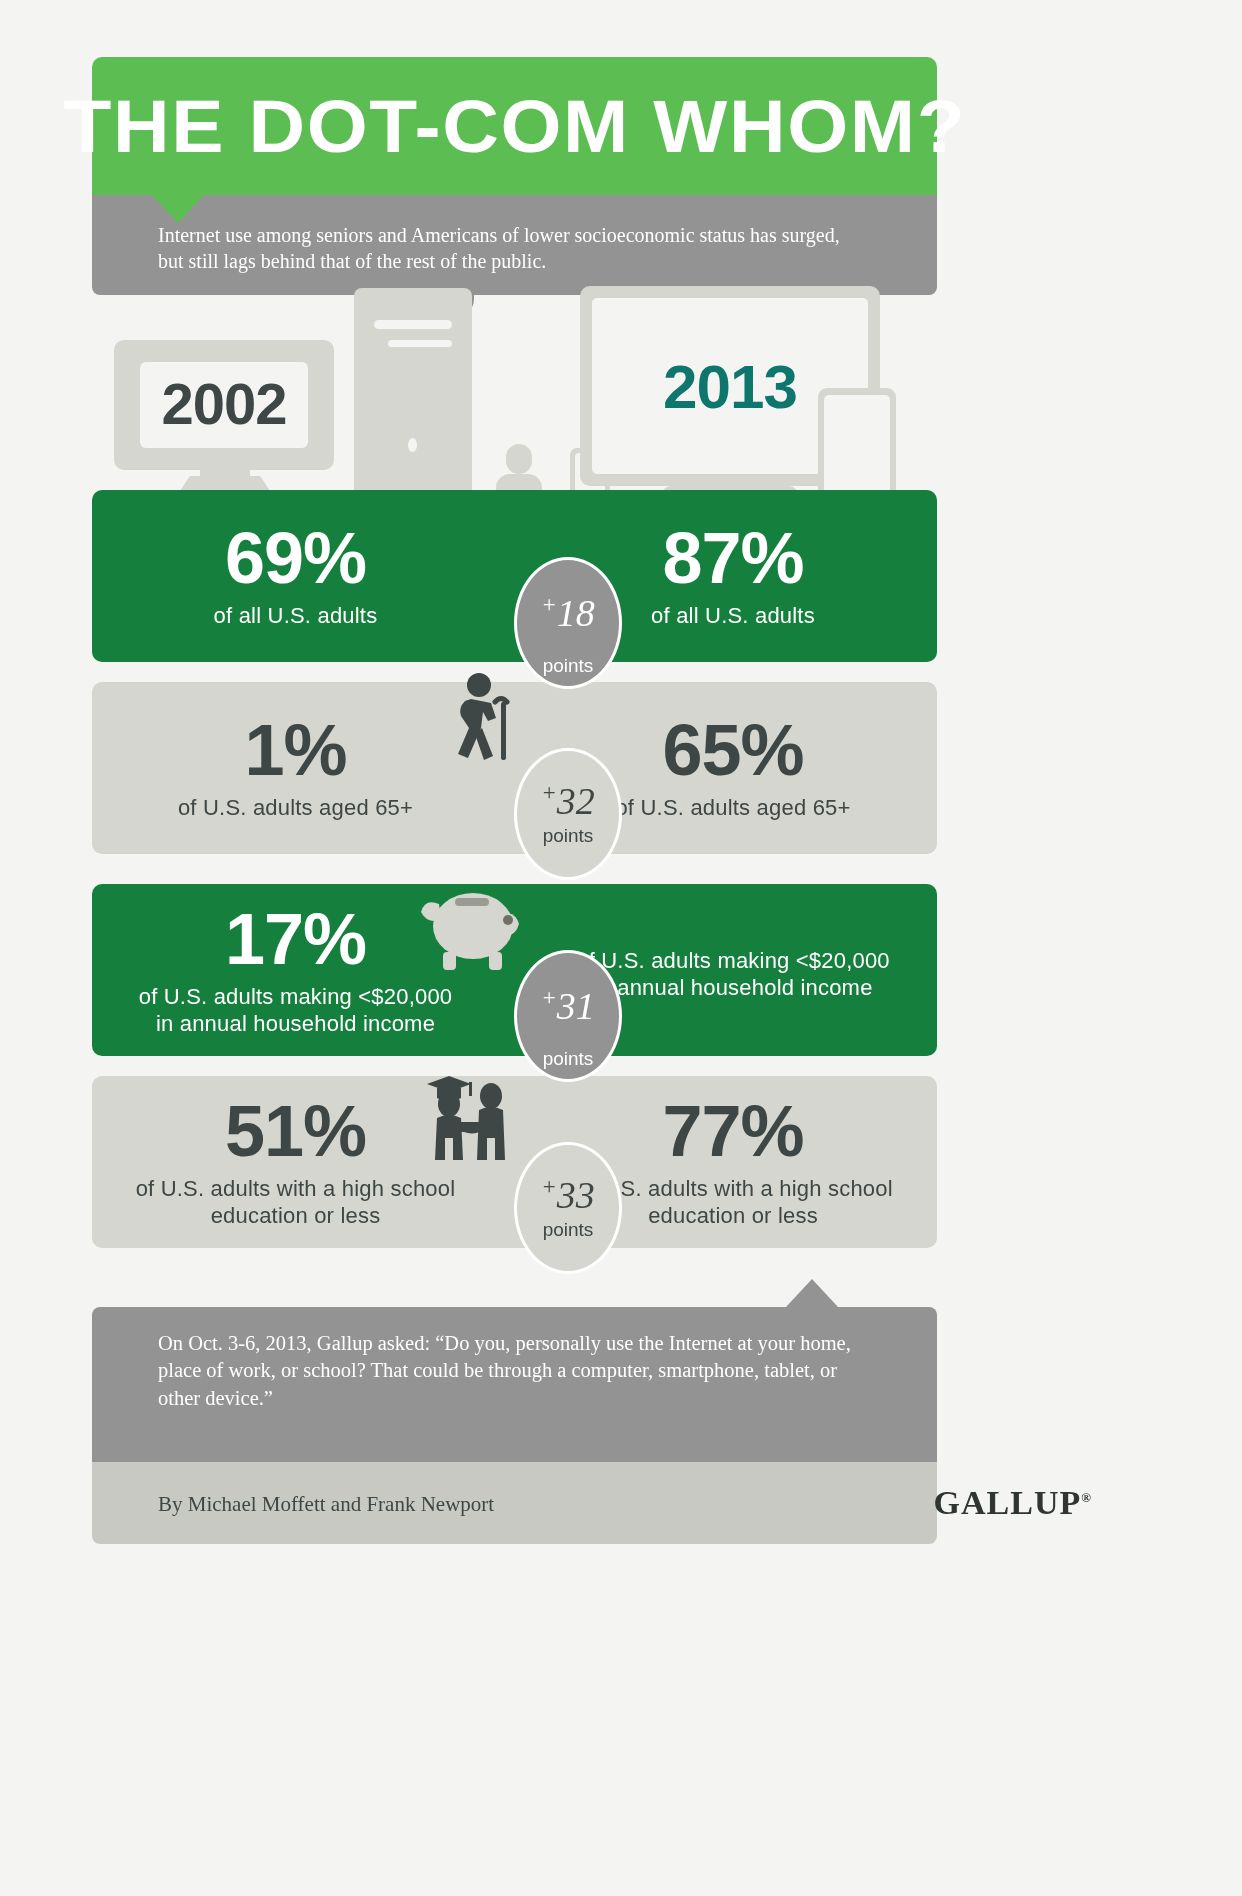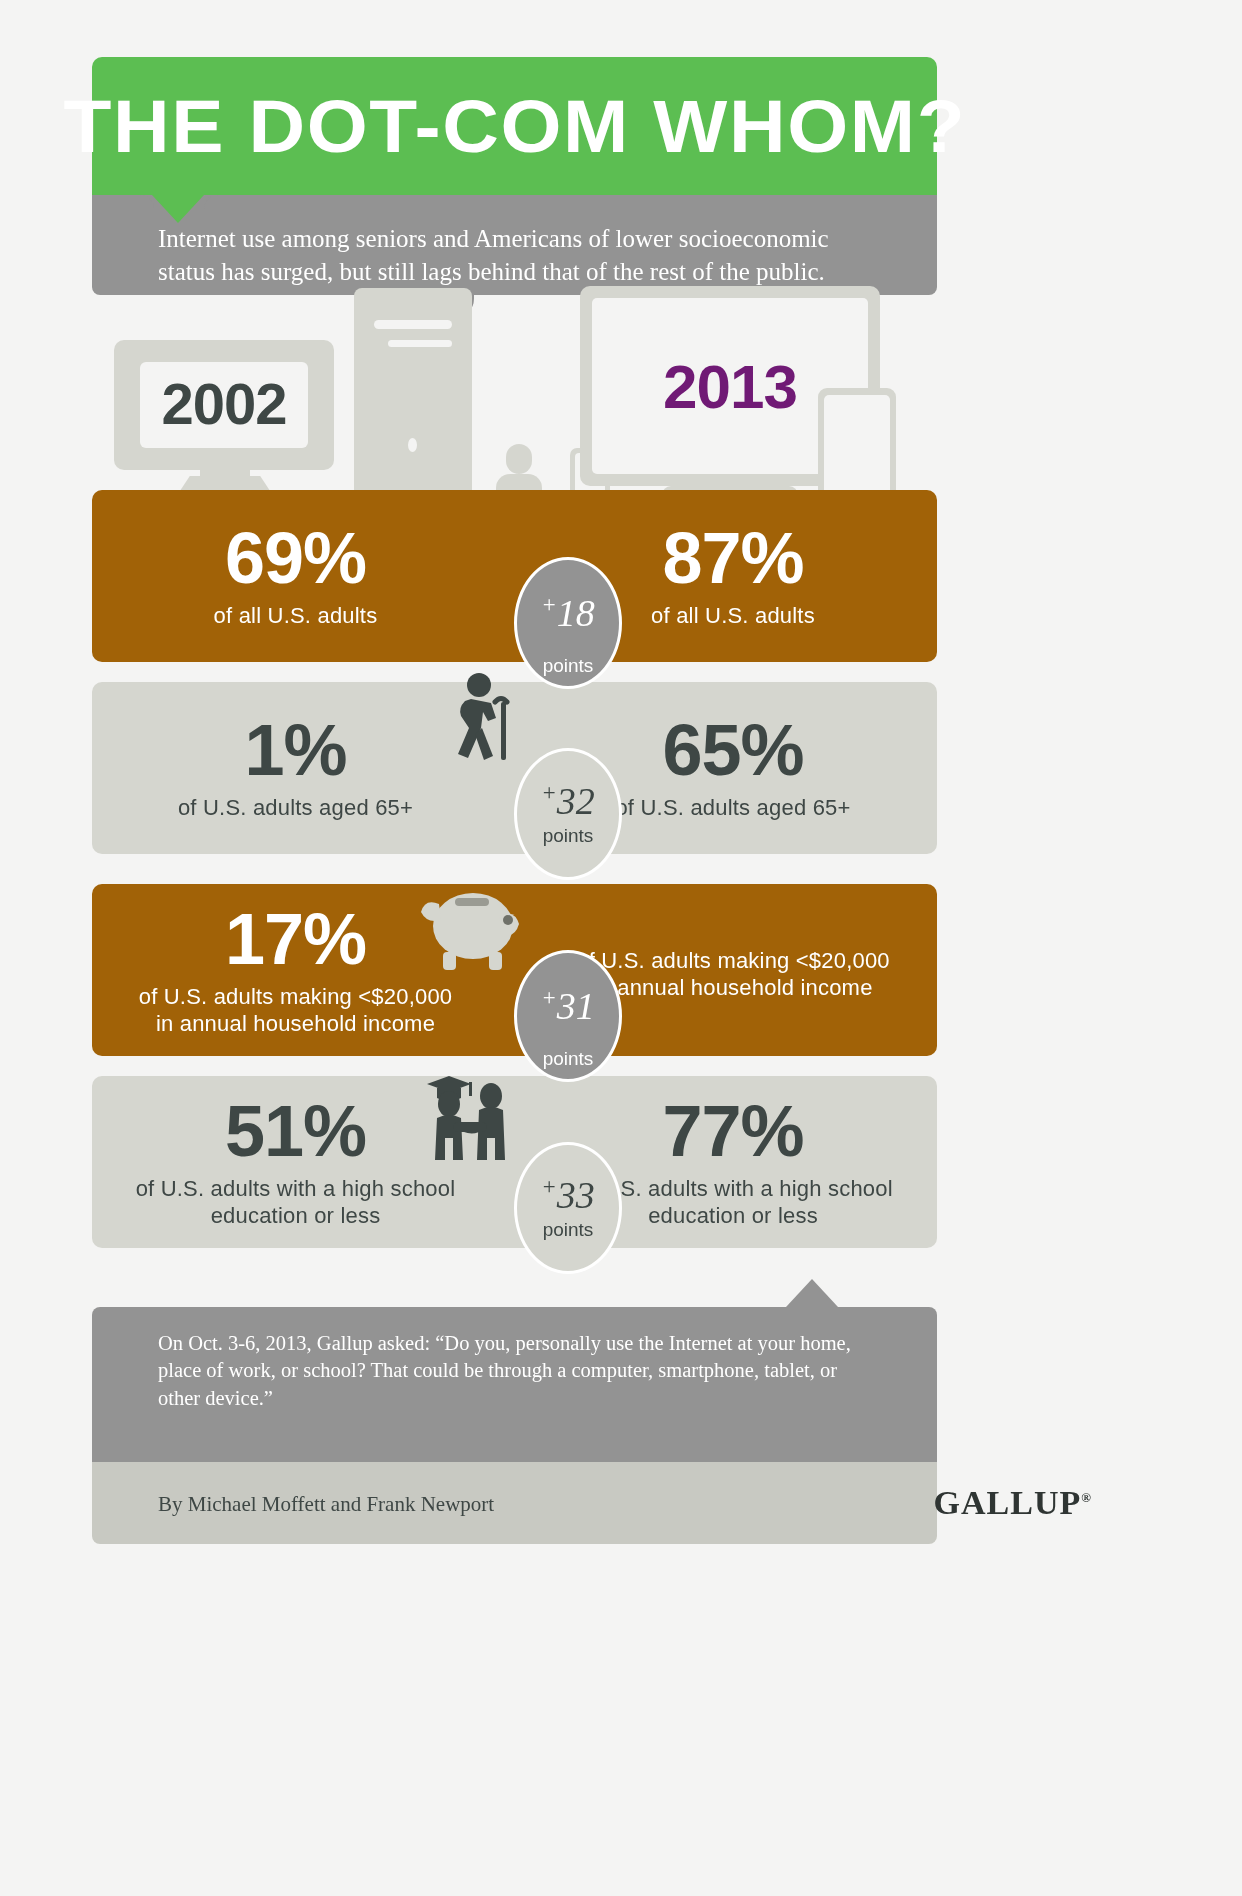--- a/index.html
+++ b/index.html
@@ -48,21 +48,21 @@
   .sub-notch-mask-l, .sub-notch-mask-r {
     position: absolute; top: 195px; width: 16px; height: 18px;
     background: #939393; border-radius: 0 0 0 14px;
   }
   .sub-notch-mask-l { left: 138px; border-radius: 0 14px 0 0; }
   .sub-notch-mask-r { left: 204px; border-radius: 14px 0 0 0; }
   .sub-text {
     position: absolute; left: 158px; top: 222px;
     width: 690px;
     font-family: "Liberation Serif", serif;
-    font-size: 25px; line-height: 1.32;
+    font-size: 20px; line-height: 1.32;
     color: #ffffff;
   }
   
   .sub-tail {
     position: absolute; left: 390px; top: 295px;
     width: 0; height: 0;
     border-left: 32px solid transparent;
     border-right: 32px solid transparent;
     border-top: 30px solid #939393;
   }
@@ -104,33 +104,33 @@
 
   
   .flat-body { left: 488px; top: 6px; width: 300px; height: 200px; border-radius: 10px; }
   .flat-screen { position:absolute; left:500px; top:18px; width:276px; height:176px; background:#f4f4f3; border-radius:5px;}
   .flat-neck { position:absolute; left:616px; top:200px; width:44px; height:18px; background:#d5d6cf;}
   .flat-base { position:absolute; left:570px; top:206px; width:136px; height:18px; background:#d5d6cf; border-radius:9px;}
   .year-2013 {
     position:absolute; left:500px; top:18px; width:276px; height:176px;
     display:flex; align-items:center; justify-content:center;
     font-family:"Liberation Sans Narrow","Liberation Sans",sans-serif;
-    font-weight:700; font-size:62px; color:#701a75; letter-spacing:-1px;
+    font-weight:700; font-size:62px; color:#0f766e; letter-spacing:-1px;
   }
   
   .phone-sm { left: 478px; top: 168px; width: 40px; height: 62px; border-radius:7px; background:#d5d6cf;}
   .phone-sm-in { position:absolute; left:483px; top:173px; width:30px; height:52px; background:#f4f4f3; border-radius:4px;}
   .phone-stem { position:absolute; left:495px; top:86px; width:6px; height:84px; background:#d5d6cf;}
   
   .tablet { left: 726px; top: 108px; width: 78px; height: 128px; border-radius:9px; background:#d5d6cf;}
   .tablet-in { position:absolute; left:732px; top:115px; width:66px; height:108px; background:#f4f4f3; border-radius:5px;}
 
   
   .row { position: absolute; left: 92px; width: 845px; border-radius: 10px; }
-  .row.dark  { background: #a16207; }
+  .row.dark  { background: #15803d; }
   .row.light { background: #d5d6cf; }
 
   .side { position: absolute; top: 0; bottom: 0; display:flex; flex-direction:column;
           align-items:center; justify-content:center; }
   .side.left  { left: 0;   width: 407px; }
   .side.right { right: 0;  width: 408px; }
   .pct {
     font-family:"Liberation Sans Narrow","Liberation Sans",sans-serif;
     font-weight:700; font-size: 72px; line-height: 1; letter-spacing:-1px;
   }

